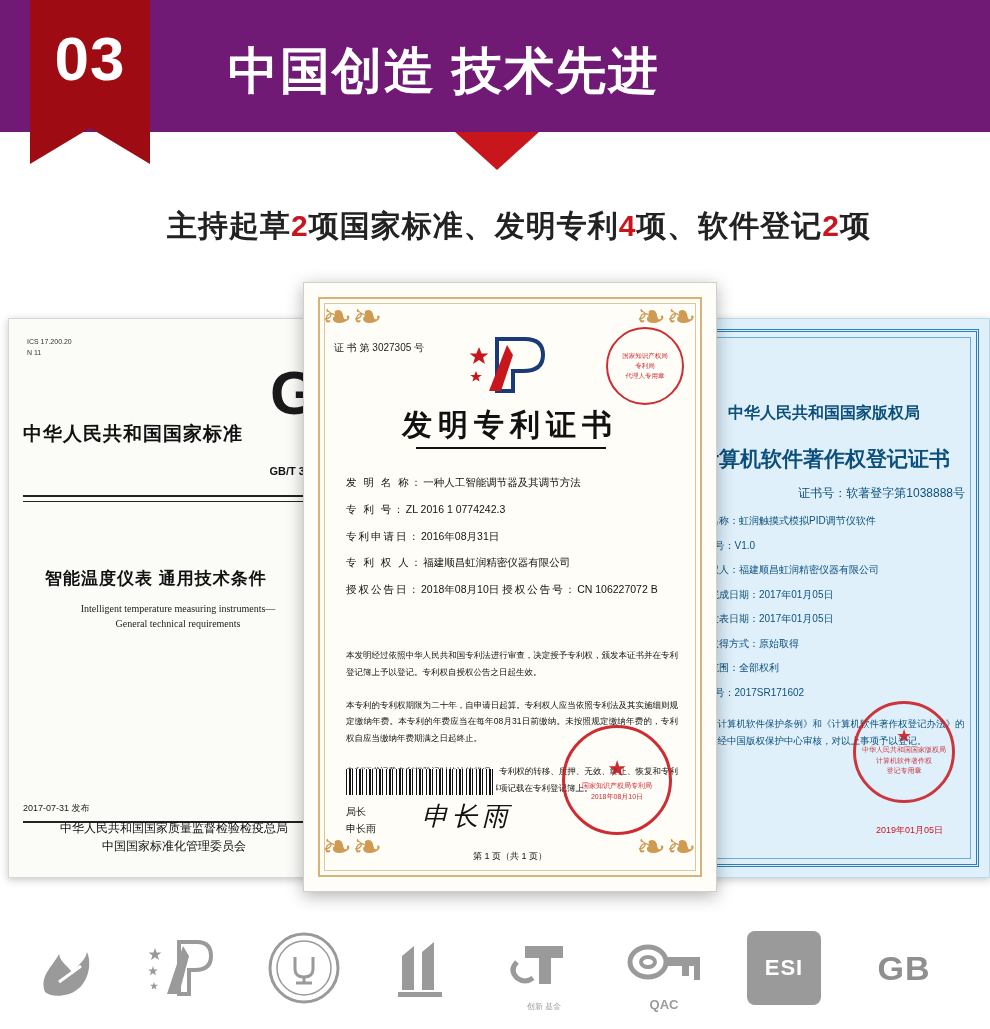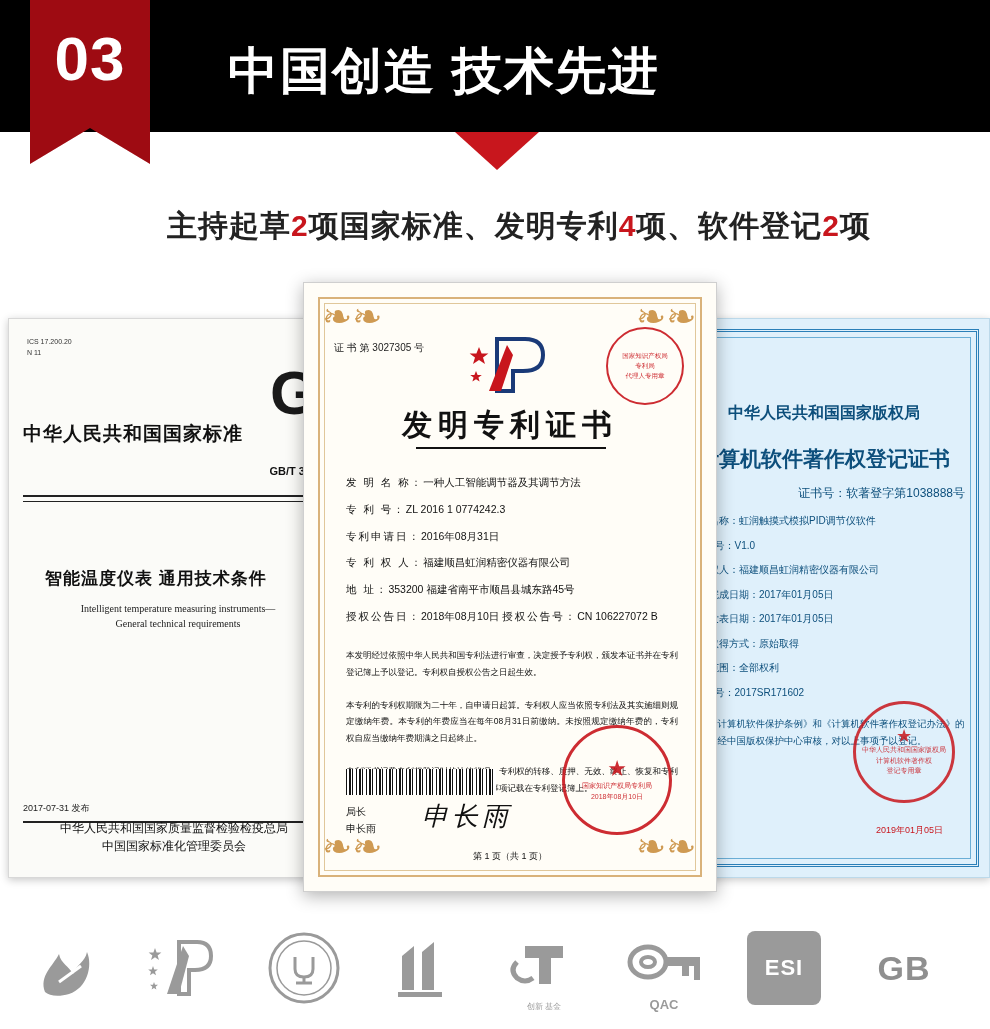--- a/index.html
+++ b/index.html
@@ -14,21 +14,21 @@
     overflow: hidden;
     font-family: "Liberation Sans", sans-serif;
   }
 
   
   .header {
     position: absolute;
     top: 0; left: 0;
     width: 990px;
     height: 132px;
-    background: #000000;
+    background: #701a75;
   }
   .header-badge {
     position: absolute;
     top: 0; left: 30px;
     width: 120px;
     height: 164px;
     background: #9e0b12;
     clip-path: polygon(0 0, 100% 0, 100% 100%, 50% 78%, 0 100%);
     display: flex;
     align-items: flex-start;
@@ -578,23 +578,20 @@
       <div>
         <span class="lbl">专 利 号：</span><span>ZL 2016 1 0774242.3</span>
       </div>
       <div>
         <span class="lbl">专利申请日：</span><span>2016年08月31日</span>
       </div>
       <div>
         <span class="lbl">专 利 权 人：</span><span>福建顺昌虹润精密仪器有限公司</span>
       </div>
       <div>
-        <span class="lbl">地        址：</span><span>353200 福建省南平市顺昌县城东路45号</span>
-      </div>
-      <div>
         <span class="lbl">授权公告日：</span><span>2018年08月10日</span>
         <span class="lbl">授权公告号：</span><span>CN 106227072 B</span>
       </div>
     </div>
 
     <div class="cc-body" style="white-space:pre-line;">本发明经过依照中华人民共和国专利法进行审查，决定授予专利权，颁发本证书并在专利登记簿上予以登记。专利权自授权公告之日起生效。
 
 本专利的专利权期限为二十年，自申请日起算。专利权人应当依照专利法及其实施细则规定缴纳年费。本专利的年费应当在每年08月31日前缴纳。未按照规定缴纳年费的，专利权自应当缴纳年费期满之日起终止。
 
 专利证书记载专利权登记时的法律状况。专利权的转移、质押、无效、终止、恢复和专利权人的姓名或名称、国籍、地址变更等事项记载在专利登记簿上。</div>

